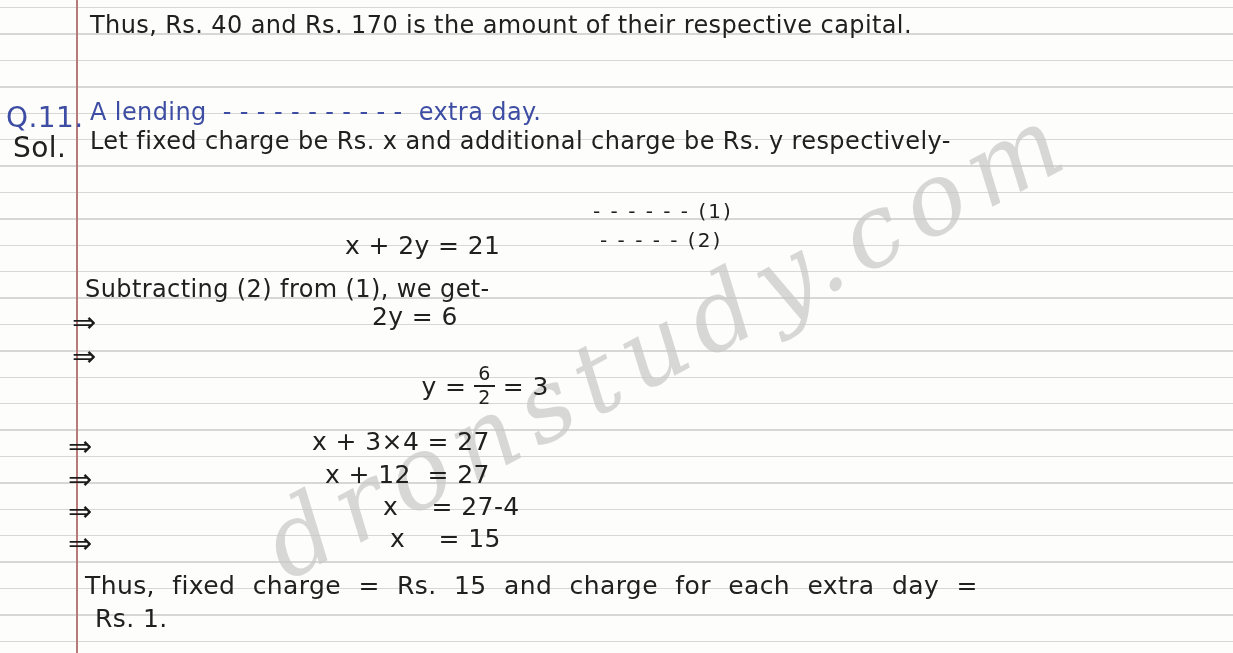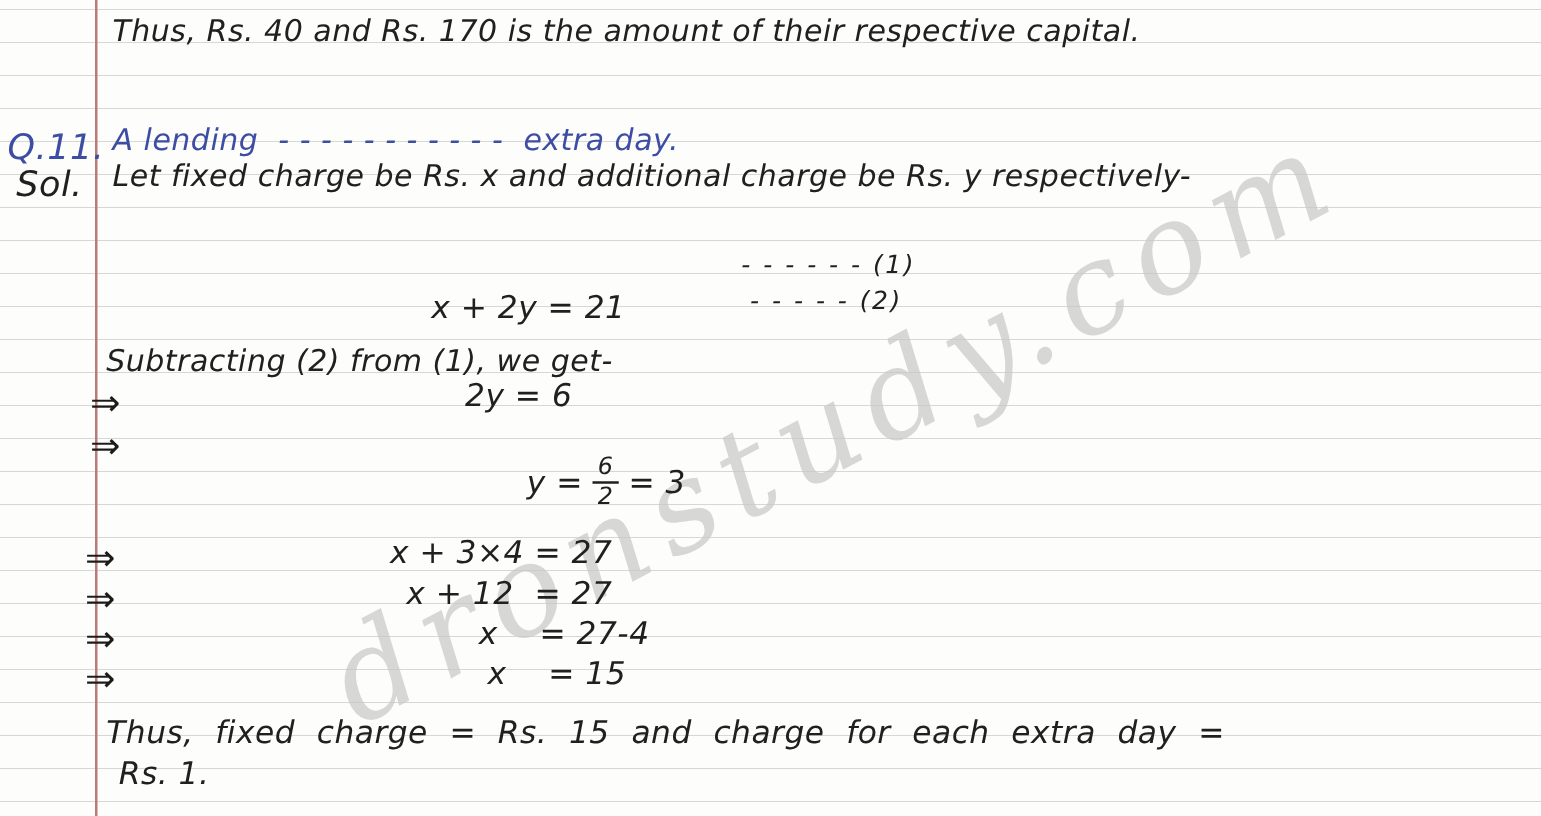--- a/index.html
+++ b/index.html
@@ -40,21 +40,20 @@
     letter-spacing: 12px;
     color: #c9c9c9;
     opacity: 0.72;
     transform: rotate(-28deg);
     pointer-events: none;
     white-space: nowrap;
   }
 
   .ink {
     position: absolute;
-    font-style: italic;
     color: #202020;
     white-space: pre;
     line-height: 1.2;
     letter-spacing: 0.4px;
   }
   .blue { color: #3d4da3; }
   .fs22 { font-size: 28px; }
   .fs24 { font-size: 24px; }
   .fs25 { font-size: 25px; }
   .arrow { font-size: 29px; font-style: normal; color: #1b1b1b; }

